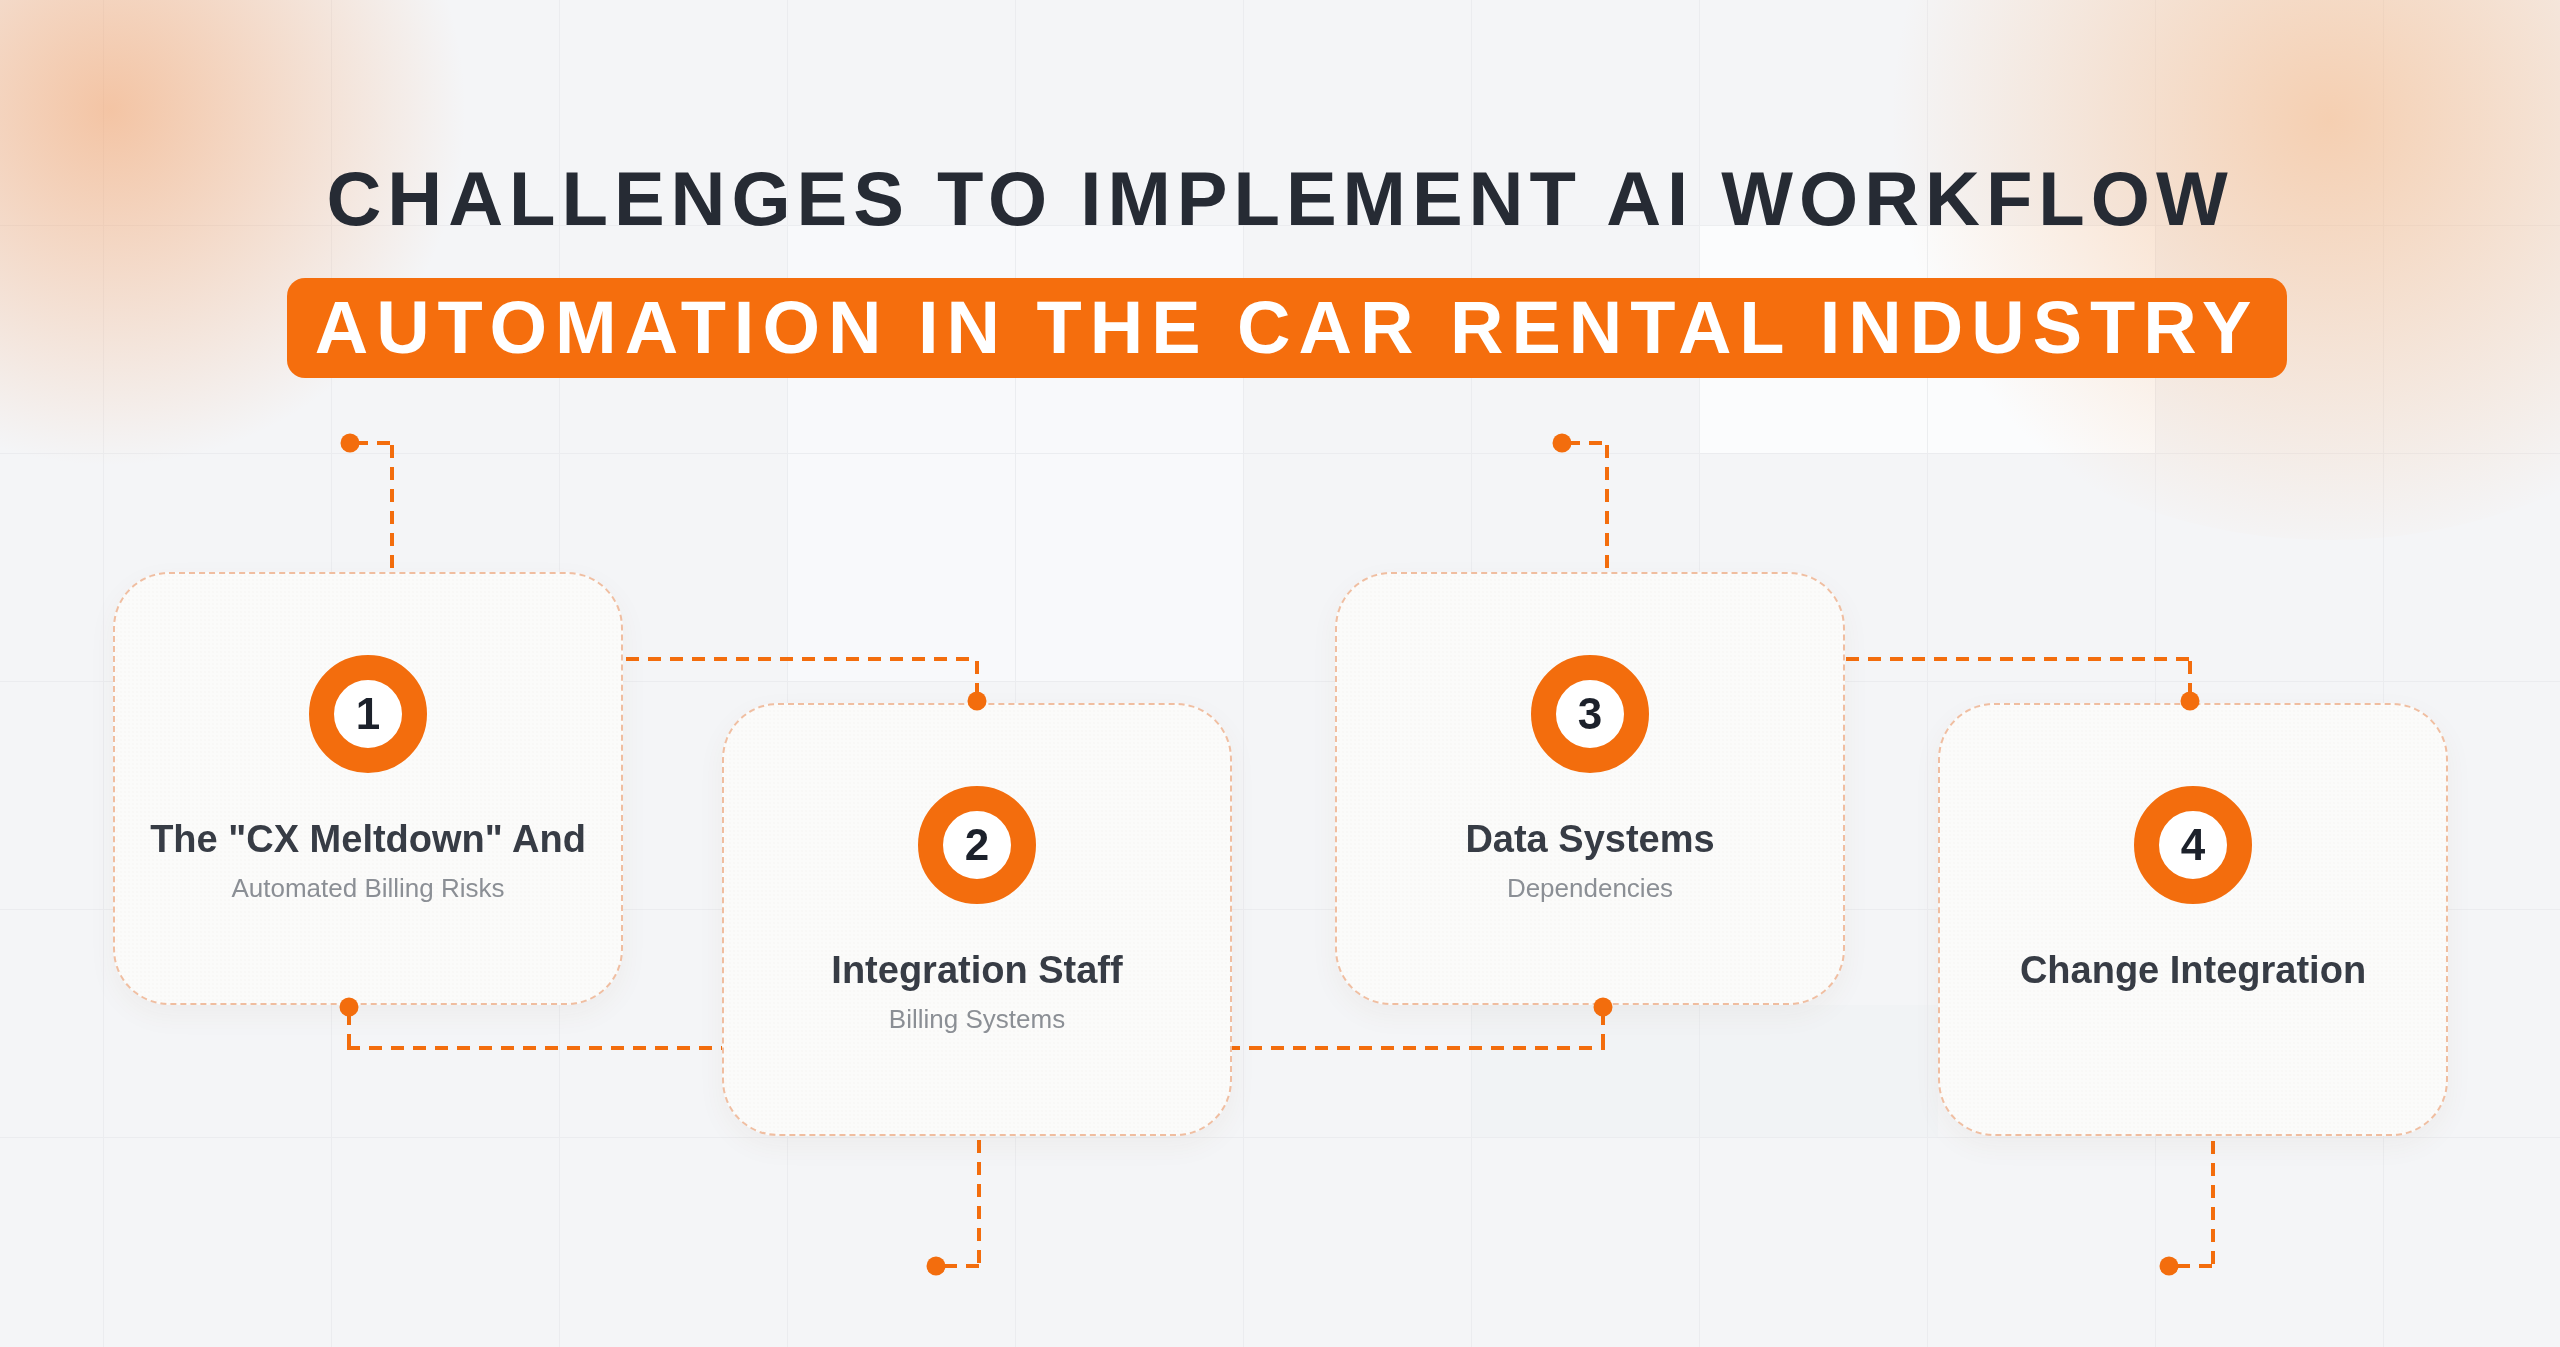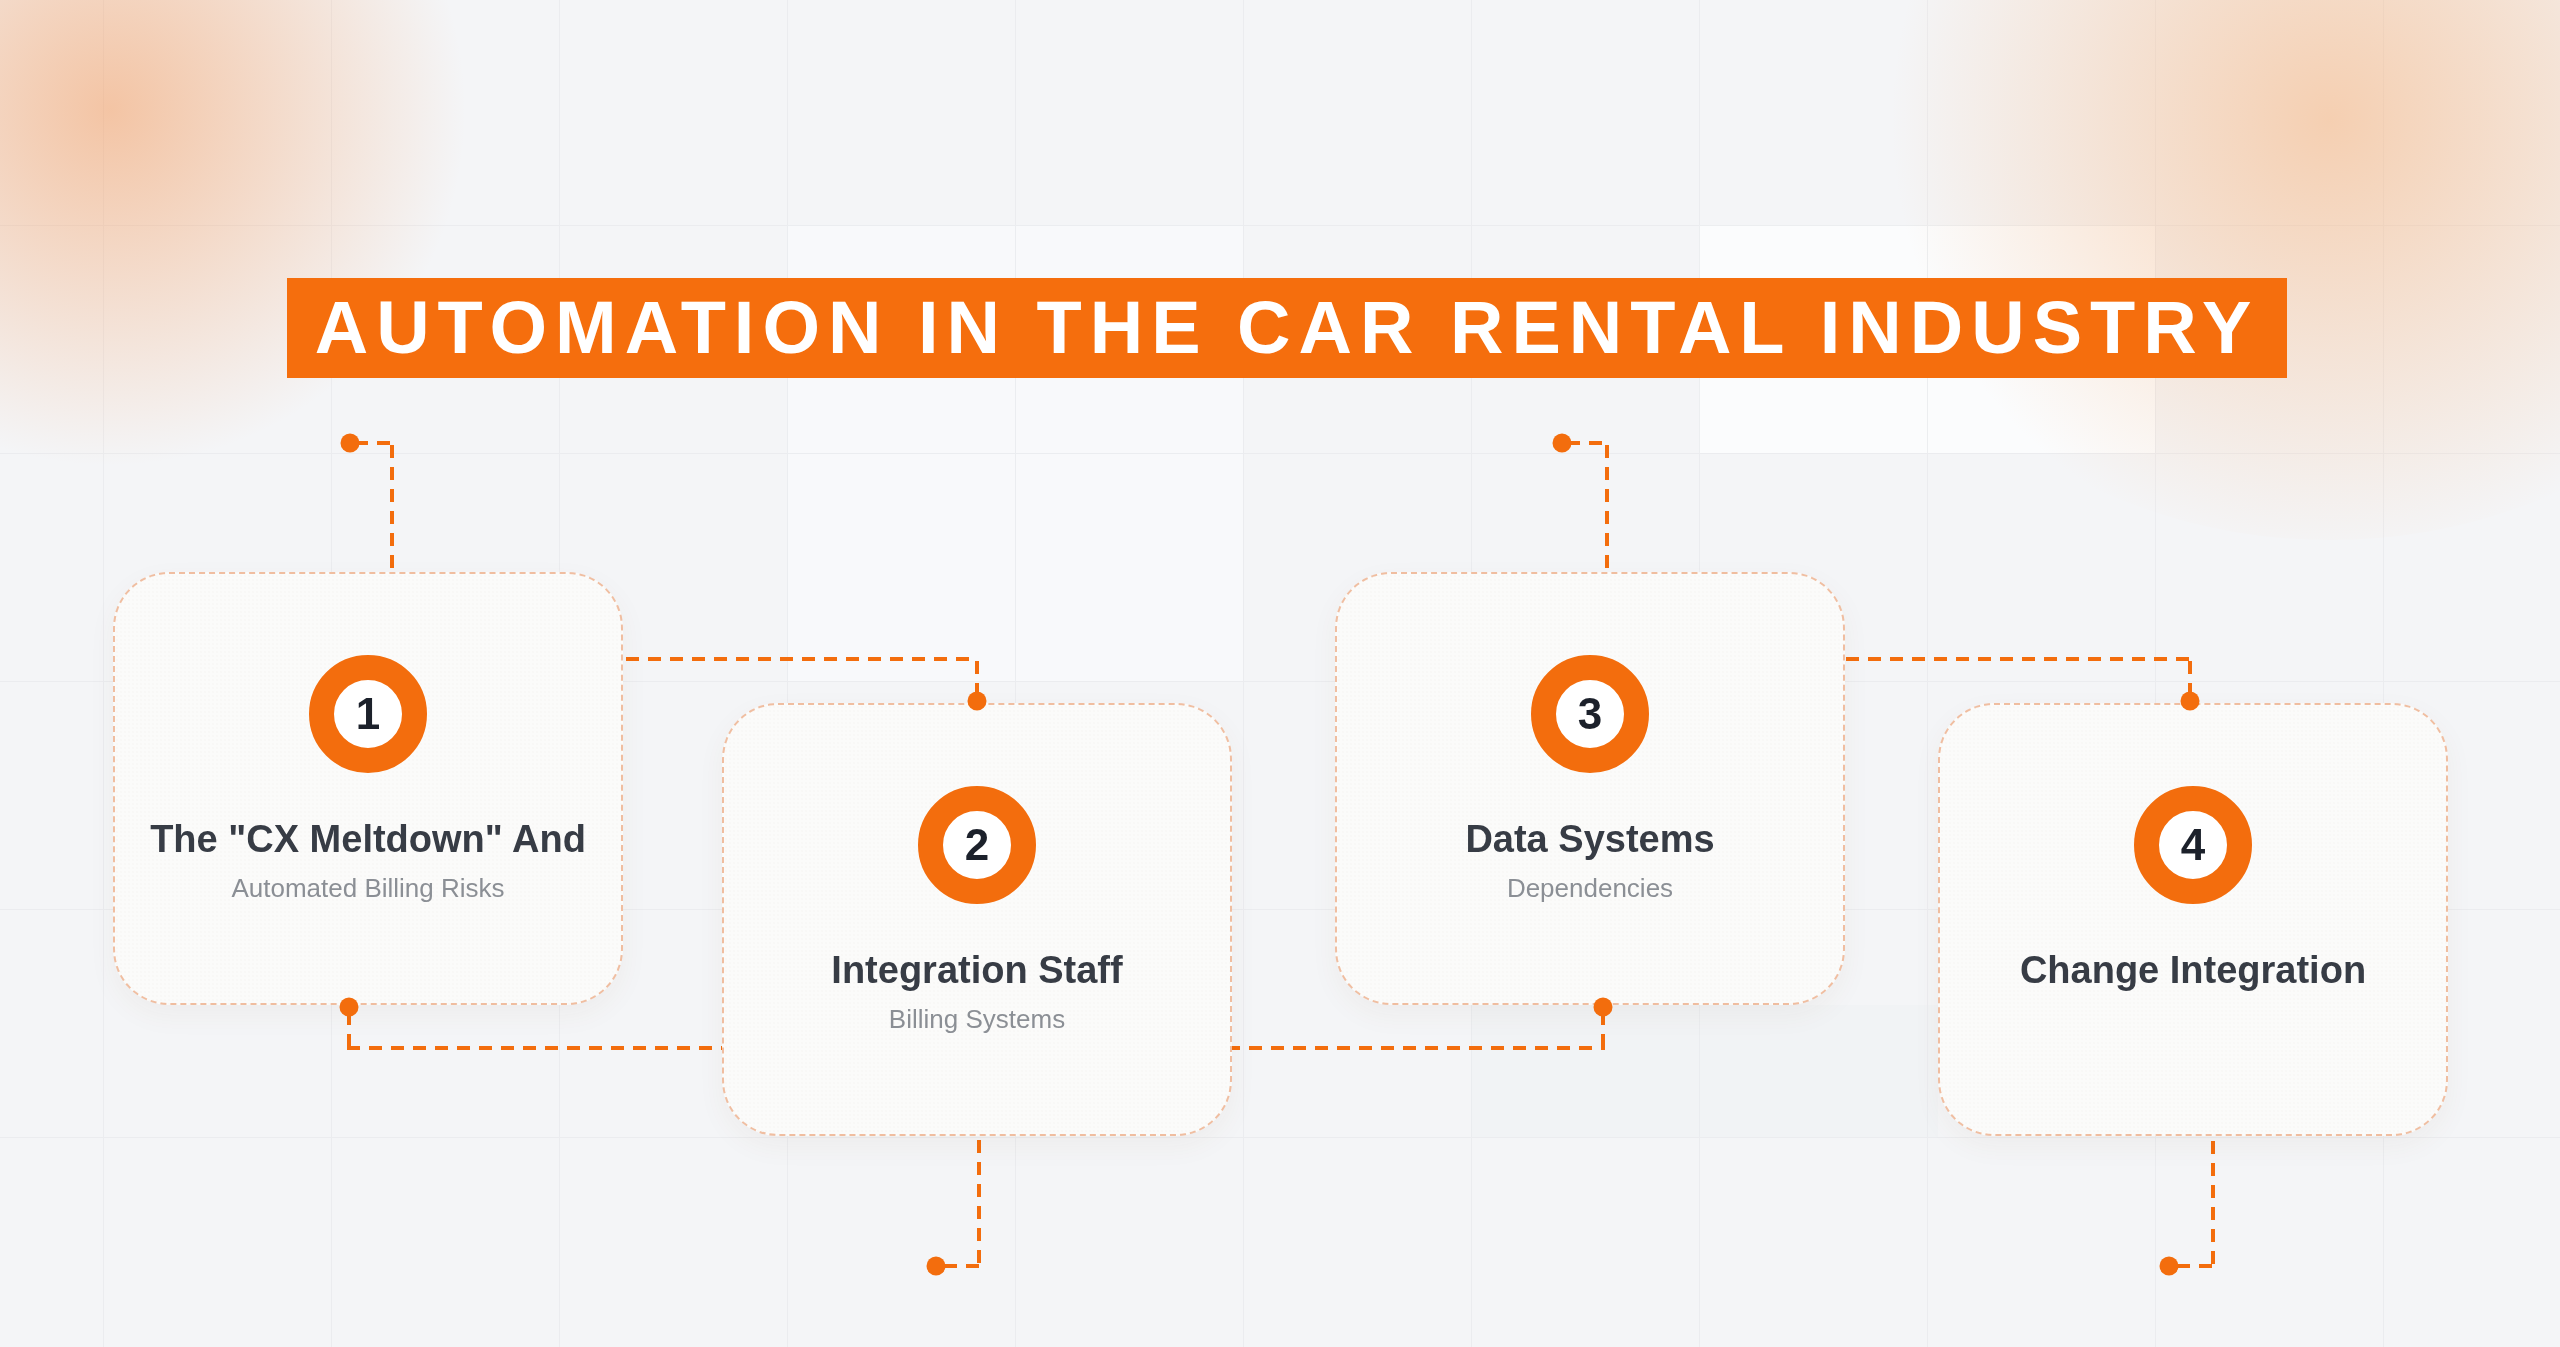--- a/index.html
+++ b/index.html
@@ -32,21 +32,21 @@
   }
   
   .page-title{
     position:absolute;top:157px;left:0;right:0;margin:0;text-align:center;
     font-weight:700;font-size:76px;line-height:1.1;letter-spacing:6px;
     color:var(--title-text,#262B34);z-index:3;
   }
   .banner{
     position:absolute;left:287px;top:278px;width:2000px;height:100px;
     background:var(--banner-orange,#F56E0D);
-    display:flex;align-items:center;justify-content:center;z-index:3;
+    display:flex;align-items:center;justify-content:center;z-index:3;border-radius:18px;
   }
   .banner-text{
     color:#ffffff;font-weight:700;font-size:74px;letter-spacing:8px;line-height:1;
     white-space:nowrap;
   }
   
   .hline,.vline{position:absolute;z-index:1;}
   .hline{height:4px;background:repeating-linear-gradient(to right,var(--orange,#F36D0D) 0 13px,transparent 13px 22px);}
   .vline{width:4px;background:repeating-linear-gradient(to bottom,var(--orange,#F36D0D) 0 13px,transparent 13px 22px);}
   .dot{
@@ -89,20 +89,21 @@
 
 <div class="stage">
 
   <div class="patch patch-1"></div>
   <div class="patch patch-2"></div>
   <div class="patch patch-3"></div>
   <div class="grid"></div>
   <div class="glow-tl"></div>
   <div class="glow-tr"></div>
 
+  <h1 class="page-title">CHALLENGES TO IMPLEMENT AI WORKFLOW</h1>
   <div class="banner">
     <span class="banner-text">AUTOMATION IN THE CAR RENTAL INDUSTRY</span>
   </div>
 
   <div class="dot" style="left:350px;top:443px;"></div>
   <div class="hline" style="left:355px;top:441px;width:38px;"></div>
   <div class="vline" style="left:390px;top:445px;height:127px;"></div>
 
   <div class="hline" style="left:626px;top:657px;width:352px;"></div>
   <div class="vline" style="left:975px;top:661px;height:36px;"></div>

